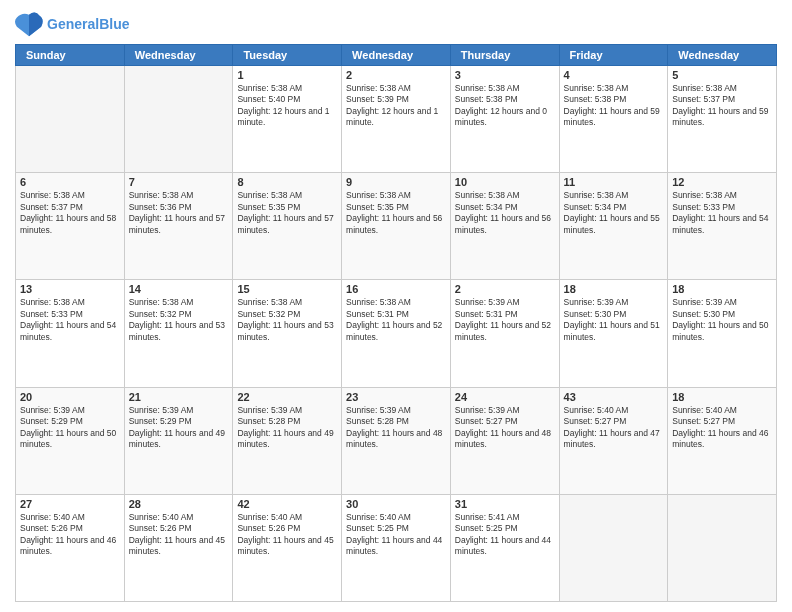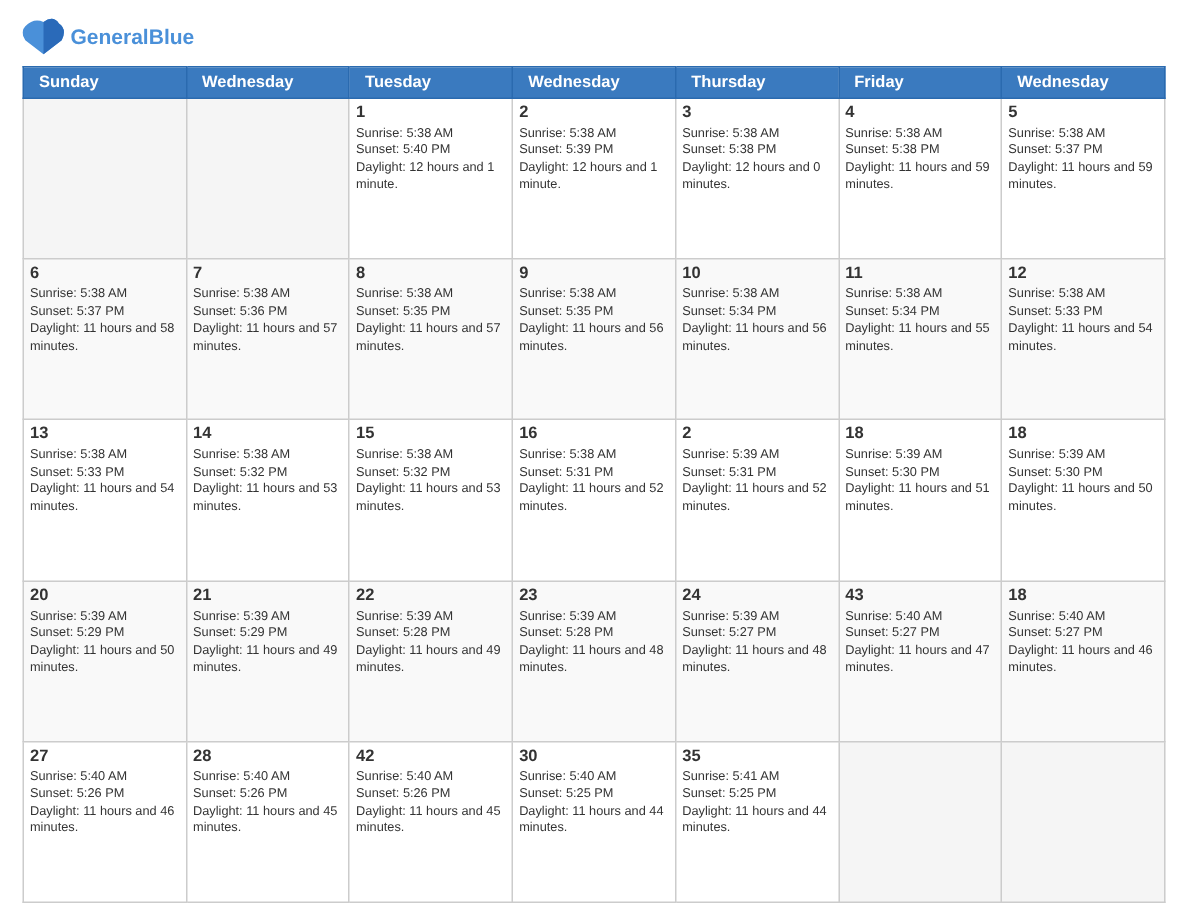--- a/index.html
+++ b/index.html
@@ -260,21 +260,21 @@
           </td>
           <td>
             <span class="day-number">42</span>
             <div class="day-info">Sunrise: 5:40 AM<br>Sunset: 5:26 PM<br>Daylight: 11 hours and 45 minutes.</div>
           </td>
           <td>
             <span class="day-number">30</span>
             <div class="day-info">Sunrise: 5:40 AM<br>Sunset: 5:25 PM<br>Daylight: 11 hours and 44 minutes.</div>
           </td>
           <td>
-            <span class="day-number">35</span>
+            <span class="day-number">31</span>
             <div class="day-info">Sunrise: 5:41 AM<br>Sunset: 5:25 PM<br>Daylight: 11 hours and 44 minutes.</div>
           </td>
           <td class="empty"></td>
           <td class="empty"></td>
         </tr>
       </tbody>
   </table>
 </div>
 
 </body></html>

